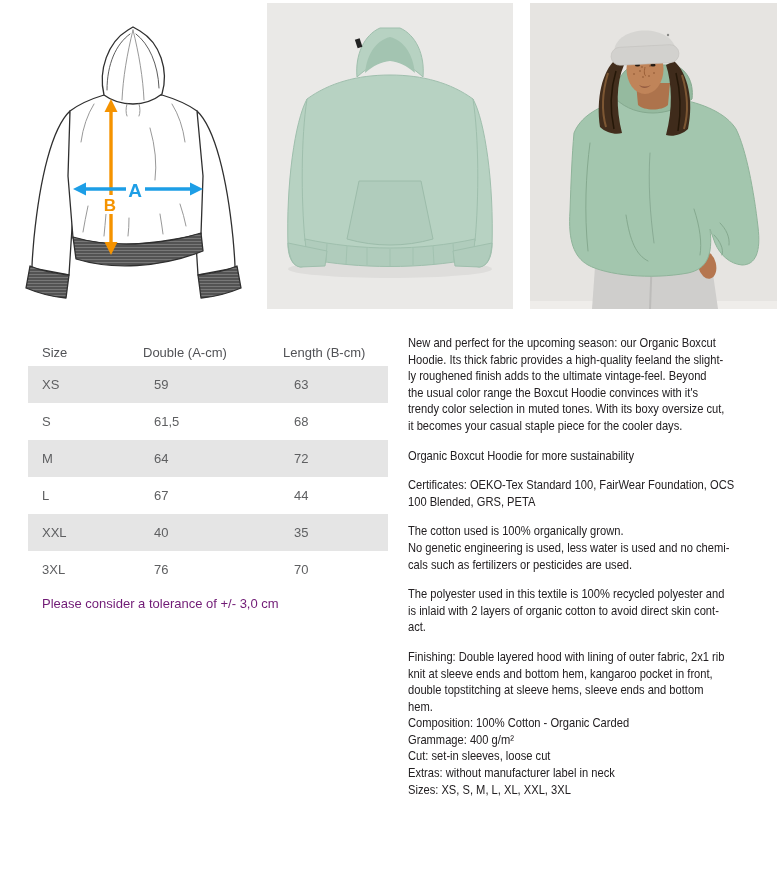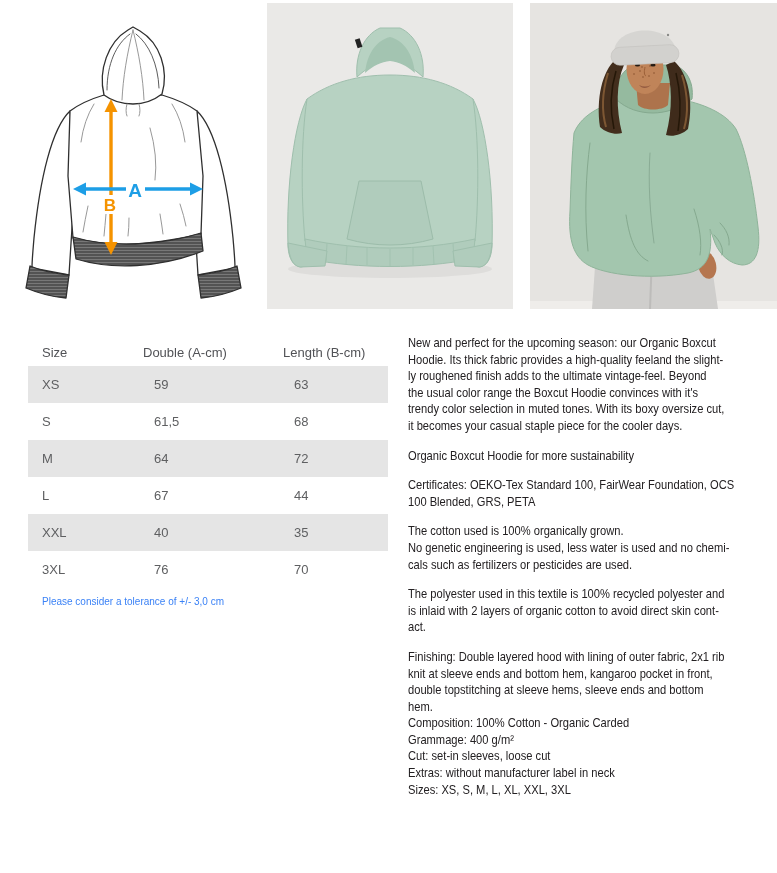--- a/index.html
+++ b/index.html
@@ -12,21 +12,21 @@
   .img-panel svg{display:block;}
 
   table.size-table{position:absolute;left:28px;top:339px;width:360px;
         border-collapse:collapse;table-layout:fixed;font-size:13px;color:#5e5f61;}
   table.size-table th{font-weight:400;color:#515256;text-align:left;padding:0;}
   table.size-table td{padding:11px;}
   table.size-table th:first-child,table.size-table td:first-child{padding-left:14px;}
   table.size-table tr{height:27px;}
   table.size-table tbody tr:nth-child(odd){background:#e5e5e5;}
 
-  .tolerance{position:absolute;left:42px;top:596px;font-size:10px;color:#3b82f6;}
+  .tolerance{position:absolute;left:42px;top:596px;font-size:13px;color:#701a75;}
 
   .description{position:absolute;left:408px;top:335px;width:430px;
         transform:scaleX(0.857);transform-origin:0 0;
         font-size:13px;line-height:16.6px;color:#232022;}
   .description p{margin:0 0 13px 0;white-space:pre-line;}
   .description p:last-child{margin-bottom:0;}
 </style>
 </head>
 <body>
 

